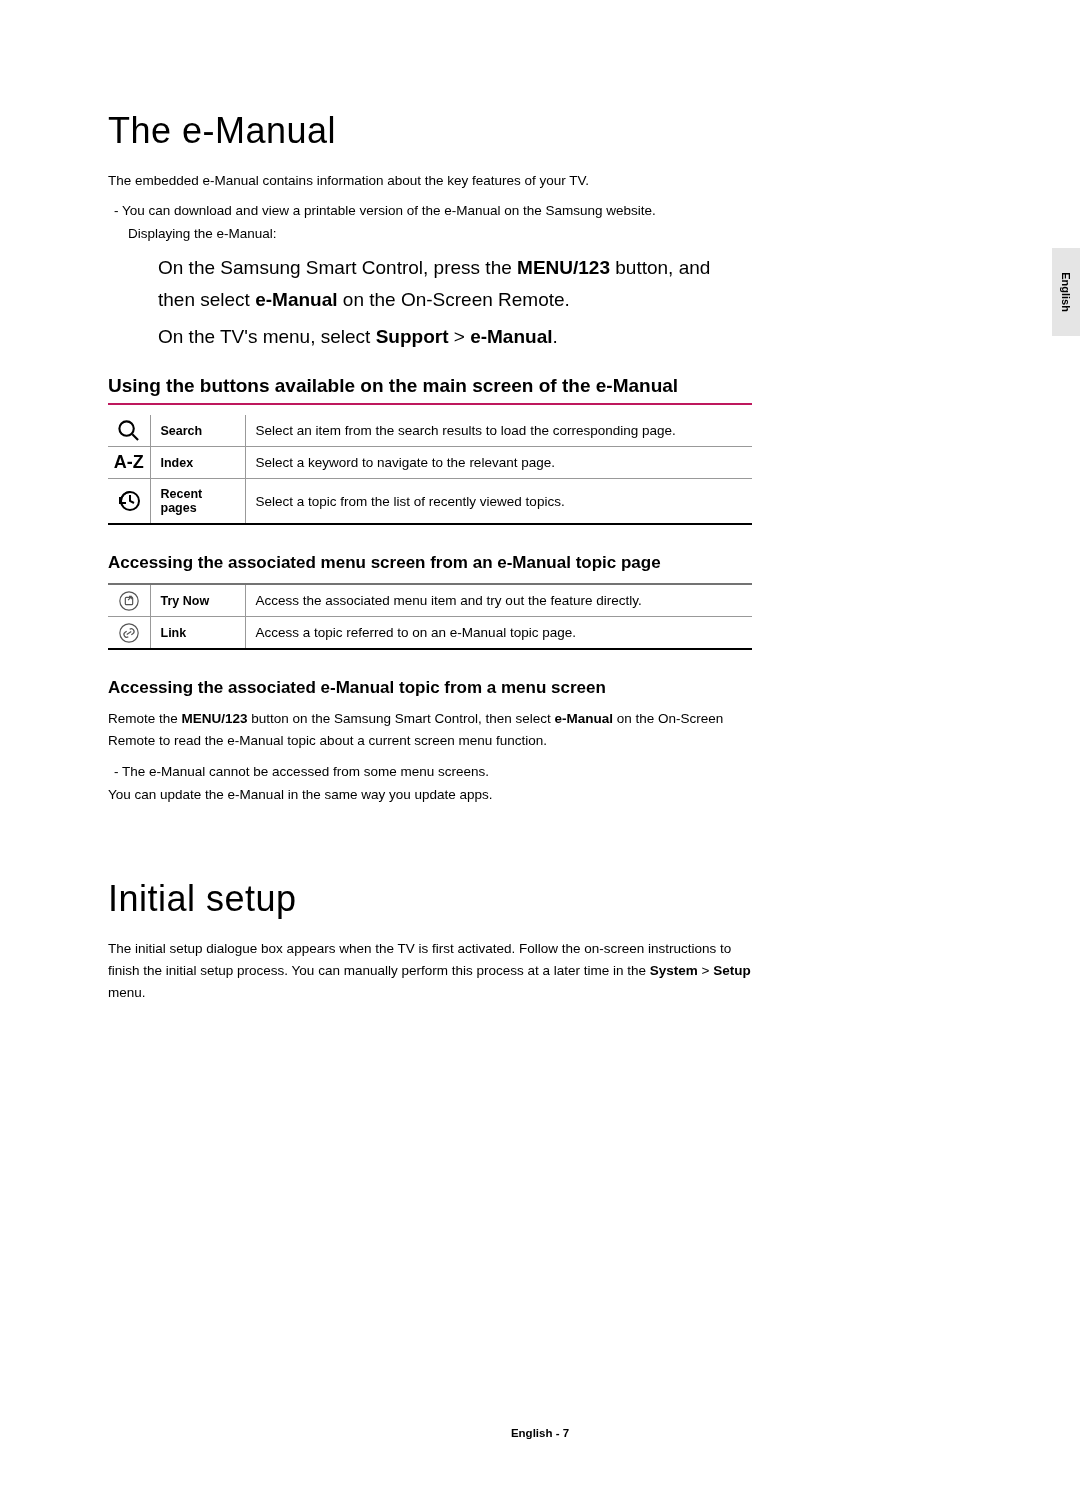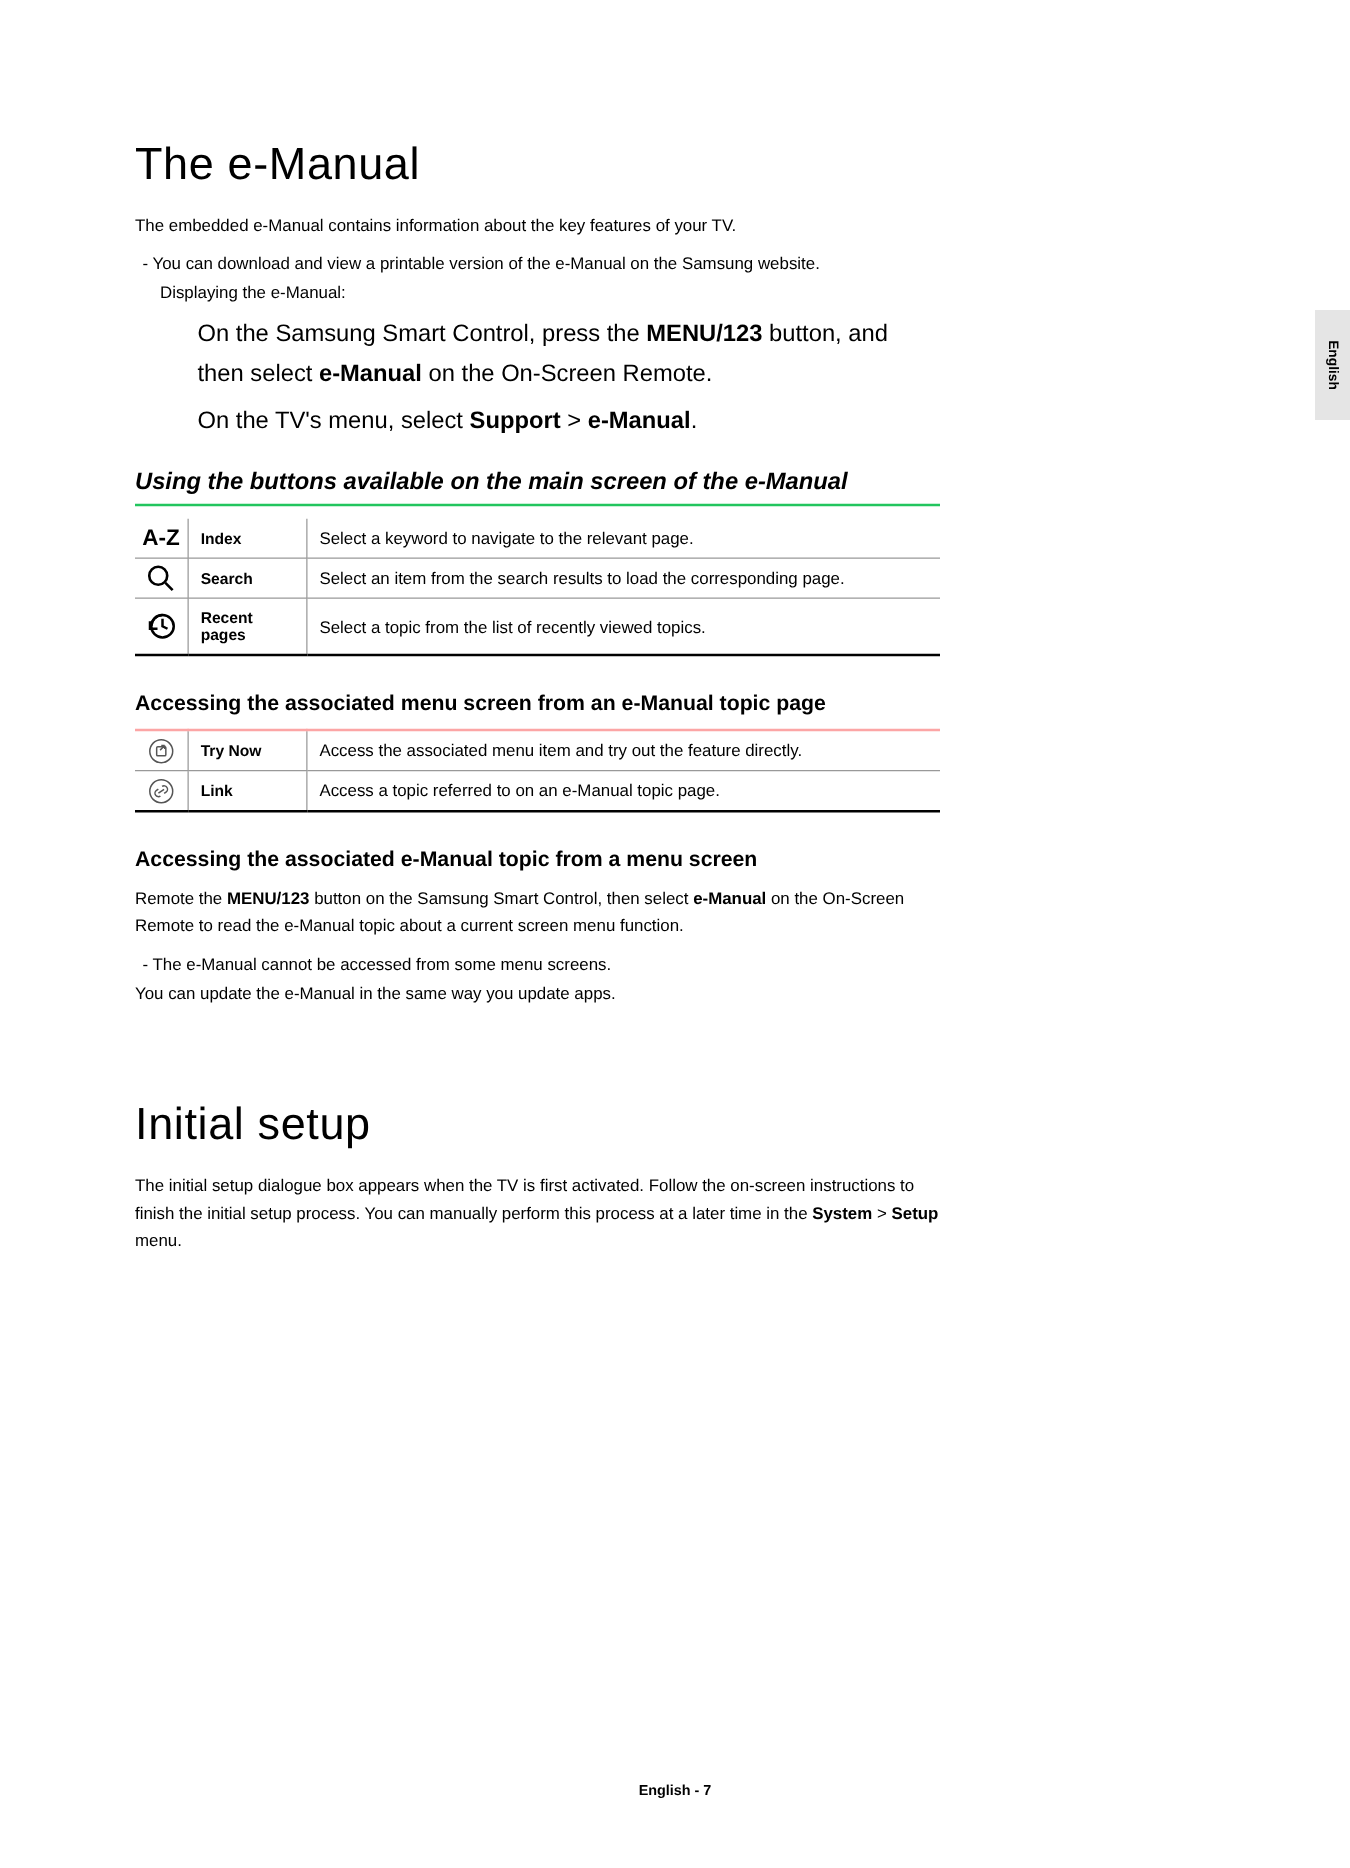--- a/index.html
+++ b/index.html
@@ -45,36 +45,35 @@
       line-height: 1.7;
       padding-left: 50px;
       margin-top: 6px;
     }
     .deeper-indent + .deeper-indent { margin-top: 4px; }
     h2 {
       font-size: 19px;
       font-weight: bold;
       margin-top: 22px;
       margin-bottom: 10px;
-      border-bottom: 2px solid #22c55e;
+      border-bottom: 2px solid #be185d;
       padding-bottom: 6px;
-      font-style: italic;
     }
     h3 {
       font-size: 17px;
       font-weight: bold;
       margin-top: 28px;
       margin-bottom: 10px;
     }
     table {
       width: 100%;
       border-collapse: collapse;
       margin-top: 0;
     }
-    table.with-top-border { border-top: 2px solid #fca5a5; }
+    table.with-top-border { border-top: 2px solid #737373; }
     td {
       border: 1px solid #999;
       border-left: none;
       padding: 8px 10px;
       font-size: 13.5px;
       vertical-align: middle;
     }
     td:first-child {
       width: 42px;
       text-align: center;
@@ -142,34 +141,34 @@
   <p class="deeper-indent">
     <span>On the TV's menu, select </span><b>Support</b><span> &gt; </span><b>e-Manual</b><span>.</span>
   </p>
 
   <h2>Using the buttons available on the main screen of the e-Manual</h2>
 
   <table>
     <tbody>
         <tr>
       <td class="icon-cell">
-        <span class="az-text">A-Z</span>
-      </td>
-      <td>Index</td>
-      <td class="label-normal">Select a keyword to navigate to the relevant page.</td>
-    </tr>
-    <tr>
-      <td class="icon-cell">
         <svg width="23" height="23" viewBox="0 0 24 24" fill="none" stroke="#000" stroke-width="2.2">
           <circle cx="10" cy="10" r="7.5"></circle>
               <line x1="16" y1="16" x2="22" y2="22"></line>
         </svg>
       </td>
       <td>Search</td>
       <td class="label-normal">Select an item from the search results to load the corresponding page.</td>
+    </tr>
+    <tr>
+      <td class="icon-cell">
+        <span class="az-text">A-Z</span>
+      </td>
+      <td>Index</td>
+      <td class="label-normal">Select a keyword to navigate to the relevant page.</td>
     </tr>
     <tr>
       <td class="icon-cell">
         <svg width="24" height="24" viewBox="0 0 24 24" fill="none" stroke="#000" stroke-width="2">
           <circle cx="13" cy="12" r="9"></circle>
           <polyline points="13,6 13,12 17,14"></polyline>
           <path d="M3,8 L3,14 L9,14" fill="none"></path>
           <path d="M4,12 A9,9 0 0 1 13,3" fill="none"></path>
         </svg>
       </td>

